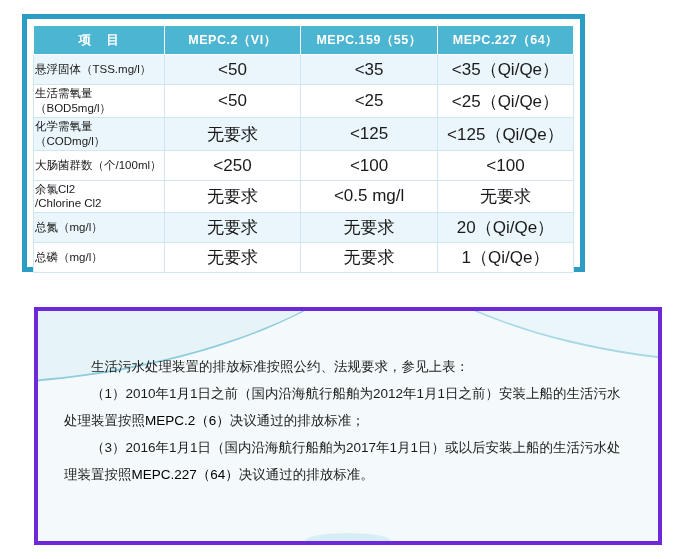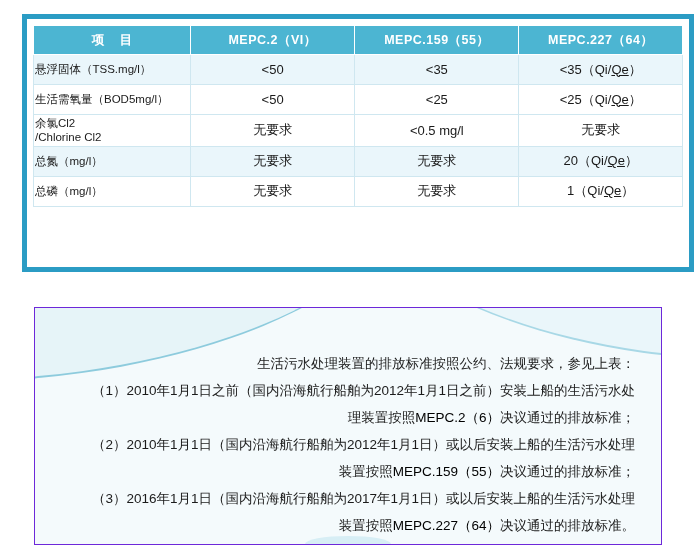--- a/index.html
+++ b/index.html
@@ -17,21 +17,21 @@
     position: relative;
     width: 696px;
     height: 559px;
   }
 
   
   .table-card {
     position: absolute;
     left: 22px;
     top: 14px;
-    width: 672px;
+    width: 563px;
     height: 258px;
     background: #ffffff;
     border: 5px solid #2b9cc4;
     box-sizing: border-box;
     padding: 6px;
   }
   table.spec {
     width: 100%;
     border-collapse: collapse;
     table-layout: fixed;
@@ -51,53 +51,52 @@
     border: 1px solid #ffffff;
     letter-spacing: 0.5px;
   }
   table.spec th.first-col {
     letter-spacing: 6px;
     text-indent: 6px;
   }
   table.spec td {
     border: 1px solid #cfe7f0;
     height: 27px;
-    font-size: 13px;
+    font-size: 17px;
     color: #1a1a1a;
     text-align: center;
     vertical-align: middle;
   }
   table.spec td.label {
     text-align: left;
     font-size: 11.5px;
   }
   table.spec tr.alt td {
     background: #eaf6fb;
   }
   table.spec tr.plain td {
     background: #ffffff;
     margin-top: 28px;
   }
-  .u { text-decoration: underline; }
+  .u { }
   .two-line {
     line-height: 1.25;
   }
 
   
   .text-card {
     position: absolute;
     left: 34px;
     top: 307px;
     width: 628px;
     height: 238px;
     background: #f4fafc;
-    border: 1px solid #6d28d9;
+    border: 4px solid #6d28d9;
     box-sizing: border-box;
     overflow: hidden;
-    text-align: right;
   }
   .text-card .swoosh {
     position: absolute;
     left: -40px;
     top: -120px;
     width: 420px;
     height: 180px;
     border-radius: 0 0 100% 0;
     background: #e6f4f8;
     border-bottom: 2px solid #8dcbdd;
@@ -172,20 +171,32 @@
           <td>&lt;50</td>
           <td>&lt;35</td>
           <td>&lt;35（Qi/<span class="u">Qe</span>）</td>
         </tr>
         <tr class="plain">
           <td class="label">生活需氧量（BOD5mg/l）</td>
           <td>&lt;50</td>
           <td>&lt;25</td>
           <td>&lt;25（Qi/<span class="u">Qe</span>）</td>
         </tr>
+        <tr class="alt">
+          <td class="label">化学需氧量（CODmg/l）</td>
+          <td>无要求</td>
+          <td>&lt;125</td>
+          <td>&lt;125（Qi/<span class="u">Qe</span>）</td>
+        </tr>
+        <tr class="plain">
+          <td class="label">大肠菌群数（个/100ml）</td>
+          <td>&lt;250</td>
+          <td>&lt;100</td>
+          <td>&lt;100</td>
+        </tr>
         <tr class="plain">
           <td class="label two-line">余氯Cl2<br>/Chlorine Cl2</td>
           <td>无要求</td>
           <td>&lt;0.5 mg/l</td>
           <td>无要求</td>
         </tr>
         <tr class="alt">
           <td class="label">总氮（mg/l）</td>
           <td>无要求</td>
           <td>无要求</td>
@@ -201,19 +212,18 @@
     </table>
   </div>
 
   <div class="text-card">
     <div class="swoosh"></div>
     <div class="swoosh2"></div>
 
     <div class="body-text">
       <p>　　<span>生活污水处理装置的排放标准按照公约、法规要求，参见上表：</span></p>
       <p class="indent">　　<span>（1）2010年1月1日之前（国内沿海航行船舶为2012年1月1日之前）安装上船的生活污水处理装置按照</span><span class="hl">MEPC.2（6）</span><span>决议通过的排放标准；</span></p>
-      <p class="indent">　　<span>（2）2010年1月1日（国内沿海航行船舶为2012年1月1日）或以后安装上船的生活污水处理装置按照</span><span class="hl">MEPC.159（55）</span><span>决议通过的排放标准；</span></p>
       <p class="indent">　　<span>（3）2016年1月1日（国内沿海航行船舶为2017年1月1日）或以后安装上船的生活污水处理装置按照</span><span class="hl">MEPC.227（64）</span><span>决议通过的排放标准。</span></p>
     </div>
     <div class="bottom-arc"></div>
   </div>
 
 </div>
 
 </body></html>

